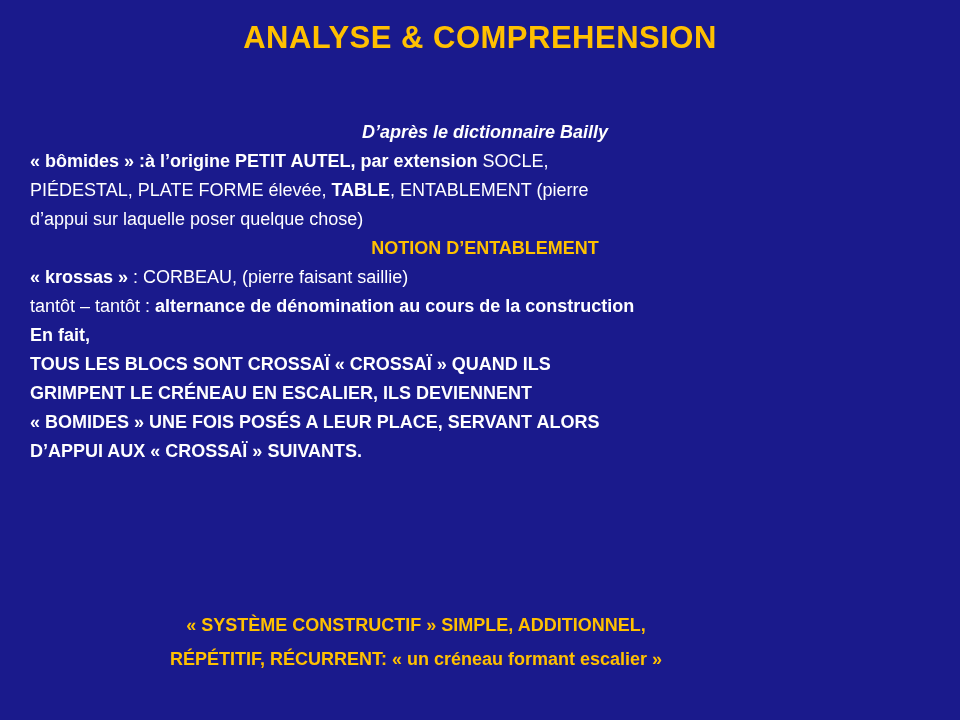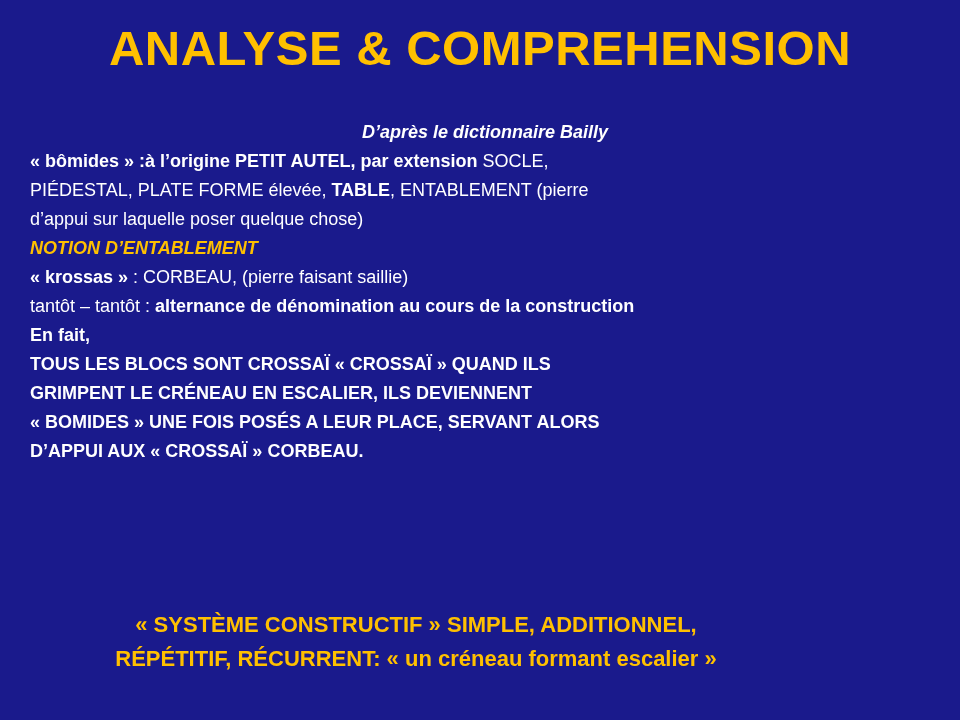--- a/index.html
+++ b/index.html
@@ -20,55 +20,54 @@
     background: #1a1a8c;
     box-sizing: border-box;
   }
   .title {
     position: absolute;
     top: 20px;
     left: 0;
     width: 960px;
     text-align: center;
     color: #ffc000;
-    font-size: 49px;
+    font-size: 31px;
     font-weight: bold;
     letter-spacing: 0.5px;
     white-space: nowrap;
   }
   .body-block {
     position: absolute;
     top: 118px;
     left: 30px;
     width: 910px;
     color: #ffffff;
     font-size: 18px;
     line-height: 29px;
   }
   .line {
     white-space: nowrap;
   }
   .center {
     text-align: center;
   }
   .right {
-    text-align: left;
-    font-style: italic;
+    text-align: center;
   }
   .b { font-weight: bold; }
   .i { font-style: italic; }
   .yellow { color: #ffc000; }
   .footer {
     position: absolute;
     left: 0;
     top: 608px;
     width: 832px;
     text-align: center;
     color: #ffc000;
-    font-size: 22px;
+    font-size: 18px;
     font-weight: bold;
     line-height: 34px;
   }
   .nowrap { white-space: nowrap; }
 </style>
 </head>
 <body>
 
 <div class="slide">
 
@@ -97,21 +96,21 @@
 
     <div class="line">
       <span>tantôt – tantôt :</span><span class="b"> alternance de dénomination au cours de la construction</span>
     </div>
 
 
     <div class="line b">En fait,</div>
     <div class="line b">TOUS LES BLOCS SONT CROSSAÏ « CROSSAÏ » QUAND ILS</div>
     <div class="line b">GRIMPENT LE CRÉNEAU EN ESCALIER, ILS  DEVIENNENT</div>
     <div class="line b">« BOMIDES » UNE FOIS POSÉS A LEUR PLACE, SERVANT ALORS</div>
-    <div class="line b">D’APPUI  AUX « CROSSAÏ » CORBEAU.</div>
+    <div class="line b">D’APPUI  AUX « CROSSAÏ » SUIVANTS.</div>
 
   </div>
 
   <div class="footer">
     <div class="nowrap">« SYSTÈME CONSTRUCTIF » SIMPLE, ADDITIONNEL,</div>
     <div class="nowrap">RÉPÉTITIF, RÉCURRENT: « un créneau formant escalier »</div>
   </div>
 
 </div>
 

